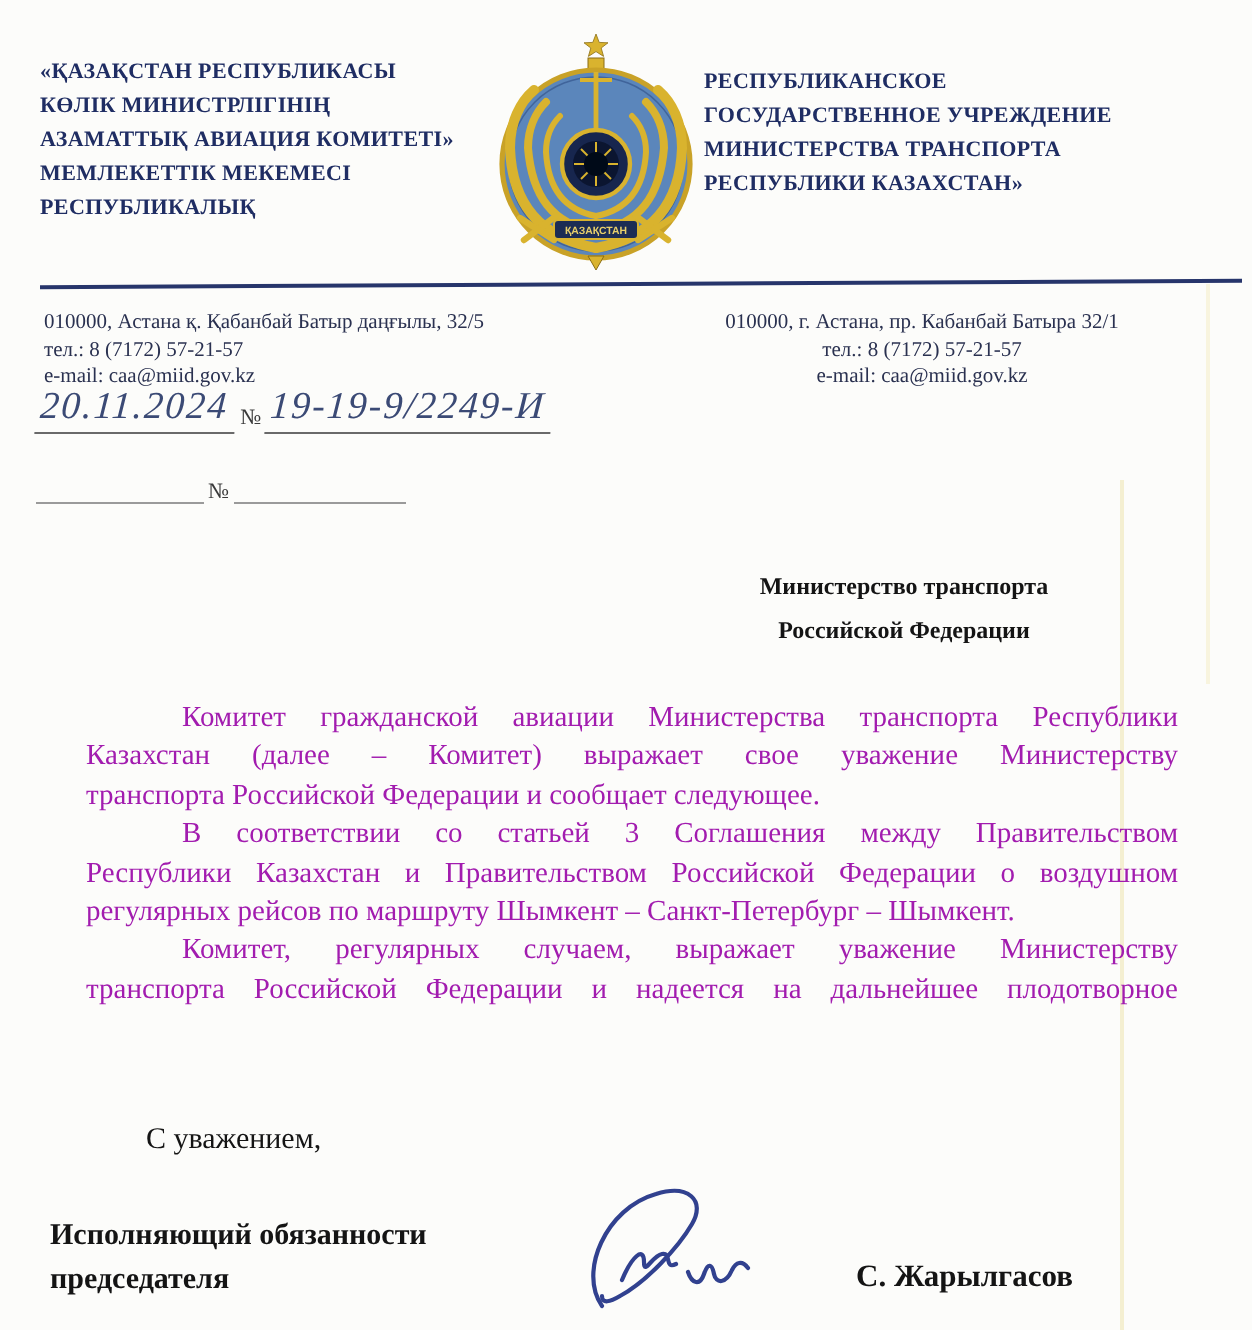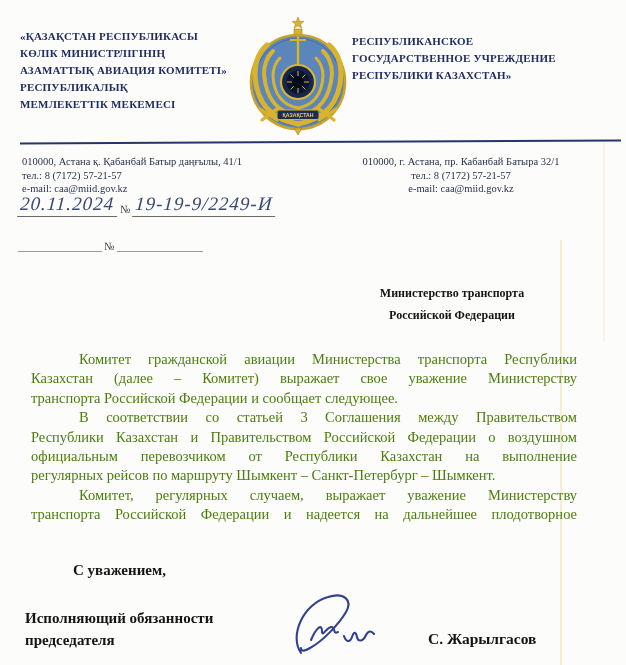--- a/index.html
+++ b/index.html
@@ -39,46 +39,46 @@
   .blank-u{display:inline-block;border-bottom:1px solid #9a9a9a;height:10px;}
   .blank-u.a{width:84px;}
   .blank-u.b{width:86px;}
   .refrow2 .no-sym{padding-bottom:0;}
 
   
   .recipient{position:absolute;left:352px;top:282px;width:200px;text-align:center;
              font-weight:bold;font-size:12px;line-height:22px;color:#141414;}
 
   
-  .bodytext{position:absolute;left:31px;top:350px;width:546px;
-            font-size:14.5px;line-height:19.4px;color:#4d7c0f;}
+  .bodytext{position:absolute;left:43px;top:350px;width:546px;
+            font-size:14.5px;line-height:19.4px;color:#a21caf;}
   .bline{text-align:justify;text-align-last:justify;}
   .bline.last{text-align-last:left;}
   .bline.indent{text-indent:48px;}
 
-  .closing{position:absolute;left:73px;top:562px;font-weight:bold;font-size:15px;color:#141414;}
+  .closing{position:absolute;left:73px;top:562px;font-weight:normal;font-size:15px;color:#141414;}
 
   
   .sig-pos{position:absolute;left:25px;top:607px;font-weight:bold;font-size:15px;
            line-height:22px;color:#141414;}
   .sig-scribble{position:absolute;left:286px;top:590px;width:104px;height:70px;}
   .sig-name{position:absolute;left:428px;top:630px;font-weight:bold;font-size:15.5px;color:#141414;}
 </style>
 </head>
 <body>
 
 <div class="stripe s1"></div>
 <div class="stripe s2"></div>
 
 <div class="org left">
   <div>«ҚАЗАҚСТАН РЕСПУБЛИКАСЫ</div>
   <div>КӨЛІК МИНИСТРЛІГІНІҢ</div>
   <div>АЗАМАТТЫҚ АВИАЦИЯ КОМИТЕТІ»</div>
+  <div>МЕМЛЕКЕТТІК МЕКЕМЕСІ</div>
   <div>РЕСПУБЛИКАЛЫҚ</div>
-  <div>МЕМЛЕКЕТТІК МЕКЕМЕСІ</div>
 </div>
 
 <div class="emblem">
   <svg viewBox="0 0 104 122" width="104" height="122">
 
     <polygon points="52,1 53.6,5.2 58,5.4 54.6,8 55.8,12.2 52,9.8 48.2,12.2 49.4,8 46,5.4 50.4,5.2" fill="#d9b32e" stroke="#8a6d14" stroke-width="0.4"></polygon>
     <rect x="48" y="13" width="8" height="7" fill="#d9b32e" stroke="#8a6d14" stroke-width="0.5"></rect>
 
     <circle cx="52" cy="66" r="47" fill="#5b86bb" stroke="#c9a227" stroke-width="2.6"></circle>
     <circle cx="52" cy="66" r="43.5" fill="none" stroke="#2f4f86" stroke-width="0.8" opacity="0.6"></circle>
@@ -115,27 +115,28 @@
     <rect x="31" y="94" width="42" height="9.5" rx="2" fill="#1c2c54" stroke="#d9b32e" stroke-width="1"></rect>
     <text x="52" y="101" text-anchor="middle" font-size="5.2" fill="#e8cf6a" font-family="Liberation Sans, sans-serif" font-weight="bold">ҚАЗАҚСТАН</text>
 
     <path d="M48,112 L52,119 L56,112 Z" fill="#d9b32e" stroke="#8a6d14" stroke-width="0.5"></path>
   </svg>
 </div>
 
 <div class="org right">
   <div>РЕСПУБЛИКАНСКОЕ</div>
   <div>ГОСУДАРСТВЕННОЕ УЧРЕЖДЕНИЕ</div>
+  <div>МИНИСТЕРСТВА ТРАНСПОРТА</div>
   <div>РЕСПУБЛИКИ КАЗАХСТАН»</div>
 </div>
 
 <div class="divider"></div>
 
 <div class="contact left">
-  <div>010000, Астана қ. Қабанбай Батыр даңғылы, 41/1</div>
+  <div>010000, Астана қ. Қабанбай Батыр даңғылы, 32/5</div>
   <div>тел.: 8 (7172) 57-21-57</div>
   <div>e-mail: caa@miid.gov.kz</div>
 </div>
 
 <div class="contact right">
   <div>010000, г. Астана, пр. Кабанбай Батыра 32/1</div>
   <div>тел.: 8 (7172) 57-21-57</div>
   <div>e-mail: caa@miid.gov.kz</div>
 </div>
 
@@ -155,21 +156,20 @@
   <div>Министерство транспорта</div>
   <div>Российской Федерации</div>
 </div>
 
 <div class="bodytext">
     <div class="bline indent">Комитет гражданской авиации Министерства транспорта Республики</div>
     <div class="bline">Казахстан (далее – Комитет) выражает свое уважение Министерству</div>
     <div class="bline last">транспорта Российской Федерации и сообщает следующее.</div>
     <div class="bline indent">В соответствии со статьей 3 Соглашения между Правительством</div>
     <div class="bline">Республики Казахстан и Правительством Российской Федерации о воздушном</div>
-    <div class="bline">официальным перевозчиком от Республики Казахстан на выполнение</div>
     <div class="bline last">регулярных рейсов по маршруту Шымкент – Санкт-Петербург – Шымкент.</div>
     <div class="bline indent">Комитет, регулярных случаем, выражает уважение Министерству</div>
     <div class="bline">транспорта Российской Федерации и надеется на дальнейшее плодотворное</div>
   </div>
 
 <div class="closing">С уважением,</div>
 
 <div class="sig-pos">
   <div>Исполняющий обязанности</div>
   <div>председателя</div>

